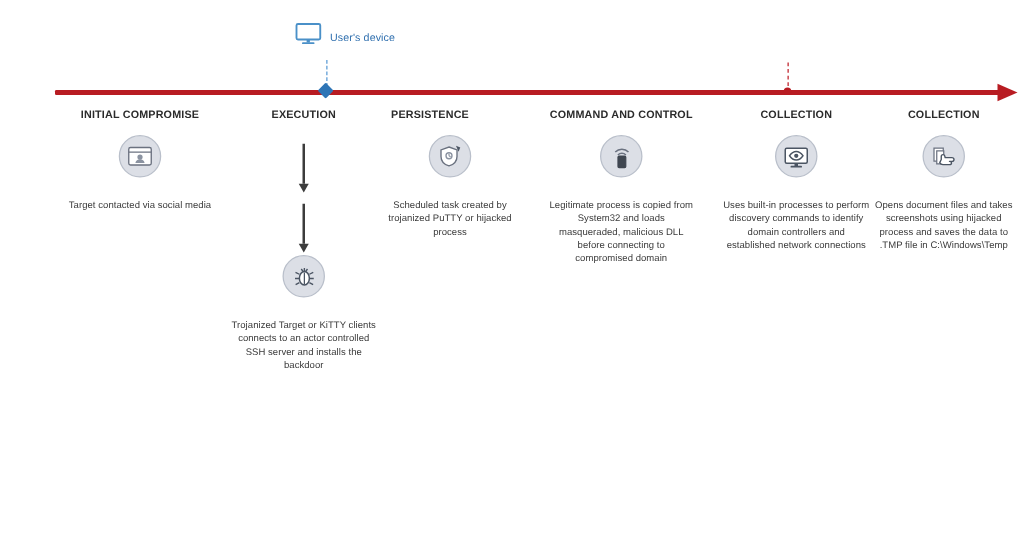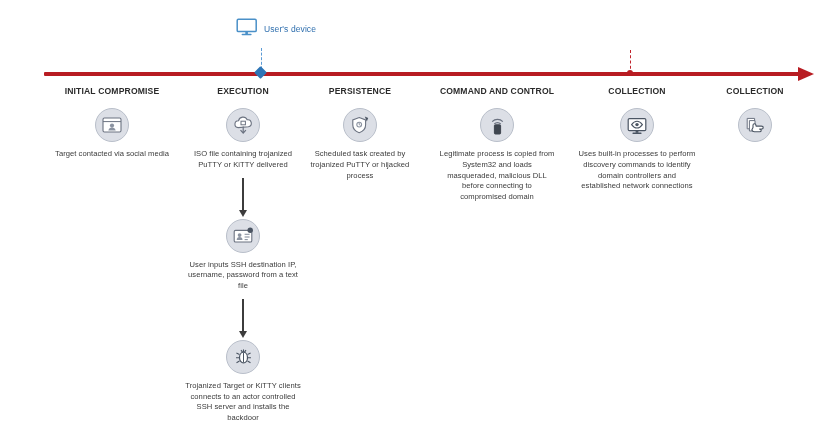--- a/index.html
+++ b/index.html
@@ -127,20 +127,21 @@
     transform: translateX(-50%);
     display: flex;
     flex-direction: column;
     align-items: center;
   }
   .node {
     display: flex;
     flex-direction: column;
     align-items: center;
     width: 100%;
+    gap: 10px;
   }
   .node-icon {
     width: 34px;
     height: 34px;
     border-radius: 50%;
     background: #dcdfe6;
     border: 1.2px solid #b9bfca;
     display: flex;
     align-items: center;
     justify-content: center;
@@ -194,69 +195,44 @@
     <span class="device-label">User's device</span>
   </div>
   <div class="device-stem"></div>
   <div class="device-dot"></div>
 
   <div class="hok-stem"></div>
   <div class="hok-dot"></div>
 
   <div class="stage-label" style="left:112px">INITIAL COMPROMISE</div>
   <div class="stage-label" style="left:243px">EXECUTION</div>
-  <div class="stage-label" style="left:360px">PERSISTENCE</div>
+  <div class="stage-label" style="left:344px">PERSISTENCE</div>
   <div class="stage-label" style="left:497px">COMMAND AND CONTROL</div>
   <div class="stage-label" style="left:637px">COLLECTION</div>
   <div class="stage-label" style="left:755px">COLLECTION</div>
 
   <div class="column" style="left:112px">
     <div class="node">
       <div class="node-icon">
         <svg width="22" height="22" viewBox="0 0 22 22">
           <rect x="2" y="4" width="18" height="14" rx="1.4" fill="#ffffff" stroke="#6b7280" stroke-width="1.1"></rect>
           <line x1="2" y1="7.6" x2="20" y2="7.6" stroke="#6b7280" stroke-width="1"></line>
           <circle cx="11" cy="11.6" r="2.1" fill="#8b93a1"></circle>
           <path d="M7.3 16.4a3.8 3.8 0 0 1 7.4 0z" fill="#8b93a1"></path>
         </svg>
       </div>
       <div class="node-text">Target contacted via social media</div>
     </div>
   </div>
 
   <div class="column" style="left:243px">
-    <div class="node">
-      <div class="node-icon">
-        <svg width="23" height="22" viewBox="0 0 23 22">
-          <path d="M6.2 13.6a3.4 3.4 0 0 1 .3-6.8 4.6 4.6 0 0 1 8.7-1 3.5 3.5 0 0 1 1.2 6.9z" fill="#ffffff" stroke="#6b7280" stroke-width="1.1"></path>
-          <rect x="9" y="7.2" width="4.4" height="3.6" fill="none" stroke="#6b7280" stroke-width="1"></rect>
-          <line x1="11.2" y1="12.4" x2="11.2" y2="18.3" stroke="#6b7280" stroke-width="1.2"></line>
-          <path d="M8.5 16.1l2.7 2.9 2.7-2.9" fill="none" stroke="#6b7280" stroke-width="1.2"></path>
-        </svg>
-      </div>
-      <div class="node-text">ISO file containing trojanized PuTTY or KiTTY delivered</div>
-    </div>
 
     <div class="connector" style="height:32px"></div>
     <div class="connector-gap"></div>
 
-    <div class="node">
-      <div class="node-icon">
-        <svg width="22" height="22" viewBox="0 0 22 22">
-          <rect x="2.2" y="5.4" width="17.6" height="11.6" rx="1.3" fill="#ffffff" stroke="#6b7280" stroke-width="1.1"></rect>
-          <circle cx="7.6" cy="10.1" r="1.9" fill="#8b93a1"></circle>
-          <path d="M4.7 14.9a2.9 2.9 0 0 1 5.8 0z" fill="#8b93a1"></path>
-          <line x1="12.6" y1="9.3" x2="17.6" y2="9.3" stroke="#8b93a1" stroke-width="1.1"></line>
-          <line x1="12.6" y1="12" x2="17.6" y2="12" stroke="#8b93a1" stroke-width="1.1"></line>
-          <line x1="12.6" y1="14.6" x2="15.8" y2="14.6" stroke="#8b93a1" stroke-width="1.1"></line>
-          <circle cx="18.2" cy="5.2" r="2.7" fill="#4b5563"></circle>
-        </svg>
-      </div>
-      <div class="node-text">User inputs SSH destination IP, username, password from a text file</div>
-    </div>
 
     <div class="connector" style="height:32px"></div>
     <div class="connector-gap"></div>
 
     <div class="node">
       <div class="node-icon">
         <svg width="21" height="21" viewBox="0 0 21 21">
           <ellipse cx="10.5" cy="11.6" rx="4" ry="5.4" fill="#ffffff" stroke="#4b5563" stroke-width="1.2"></ellipse>
           <path d="M10.5 6.2V3.4" stroke="#4b5563" stroke-width="1.1"></path>
           <path d="M8 4.2l1.5 2M13 4.2l-1.5 2" stroke="#4b5563" stroke-width="1.1"></path>
@@ -315,16 +291,17 @@
 
   <div class="column" style="left:755px">
     <div class="node">
       <div class="node-icon">
         <svg width="23" height="21" viewBox="0 0 23 21">
           <path d="M3.2 3.4h7.4v10.4H3.2z" fill="#ffffff" stroke="#6b7280" stroke-width="1"></path>
           <path d="M5.4 5.6h5.6v10.4H5.4z" fill="#ffffff" stroke="#6b7280" stroke-width="1"></path>
           <path d="M9 10.2c0-.9.6-1.5 1.4-1.5.7 0 1.2.4 1.4 1l.3 1.4h5.3c1 0 1.8.6 1.8 1.5s-.8 1.5-1.8 1.5h-1.8c.9 0 1.6.6 1.6 1.3s-.7 1.3-1.6 1.3h-5.2c-1.2 0-2.1-.6-2.6-1.6L9 12.6z" fill="#ffffff" stroke="#4b5563" stroke-width="1.1" stroke-linejoin="round"></path>
         </svg>
       </div>
+      <div class="node-text">Opens document files and takes screenshots using hijacked process and saves the data to .TMP file in C:\Windows\Temp</div>
     </div>
   </div>
 
 </div>
 
 </body></html>

